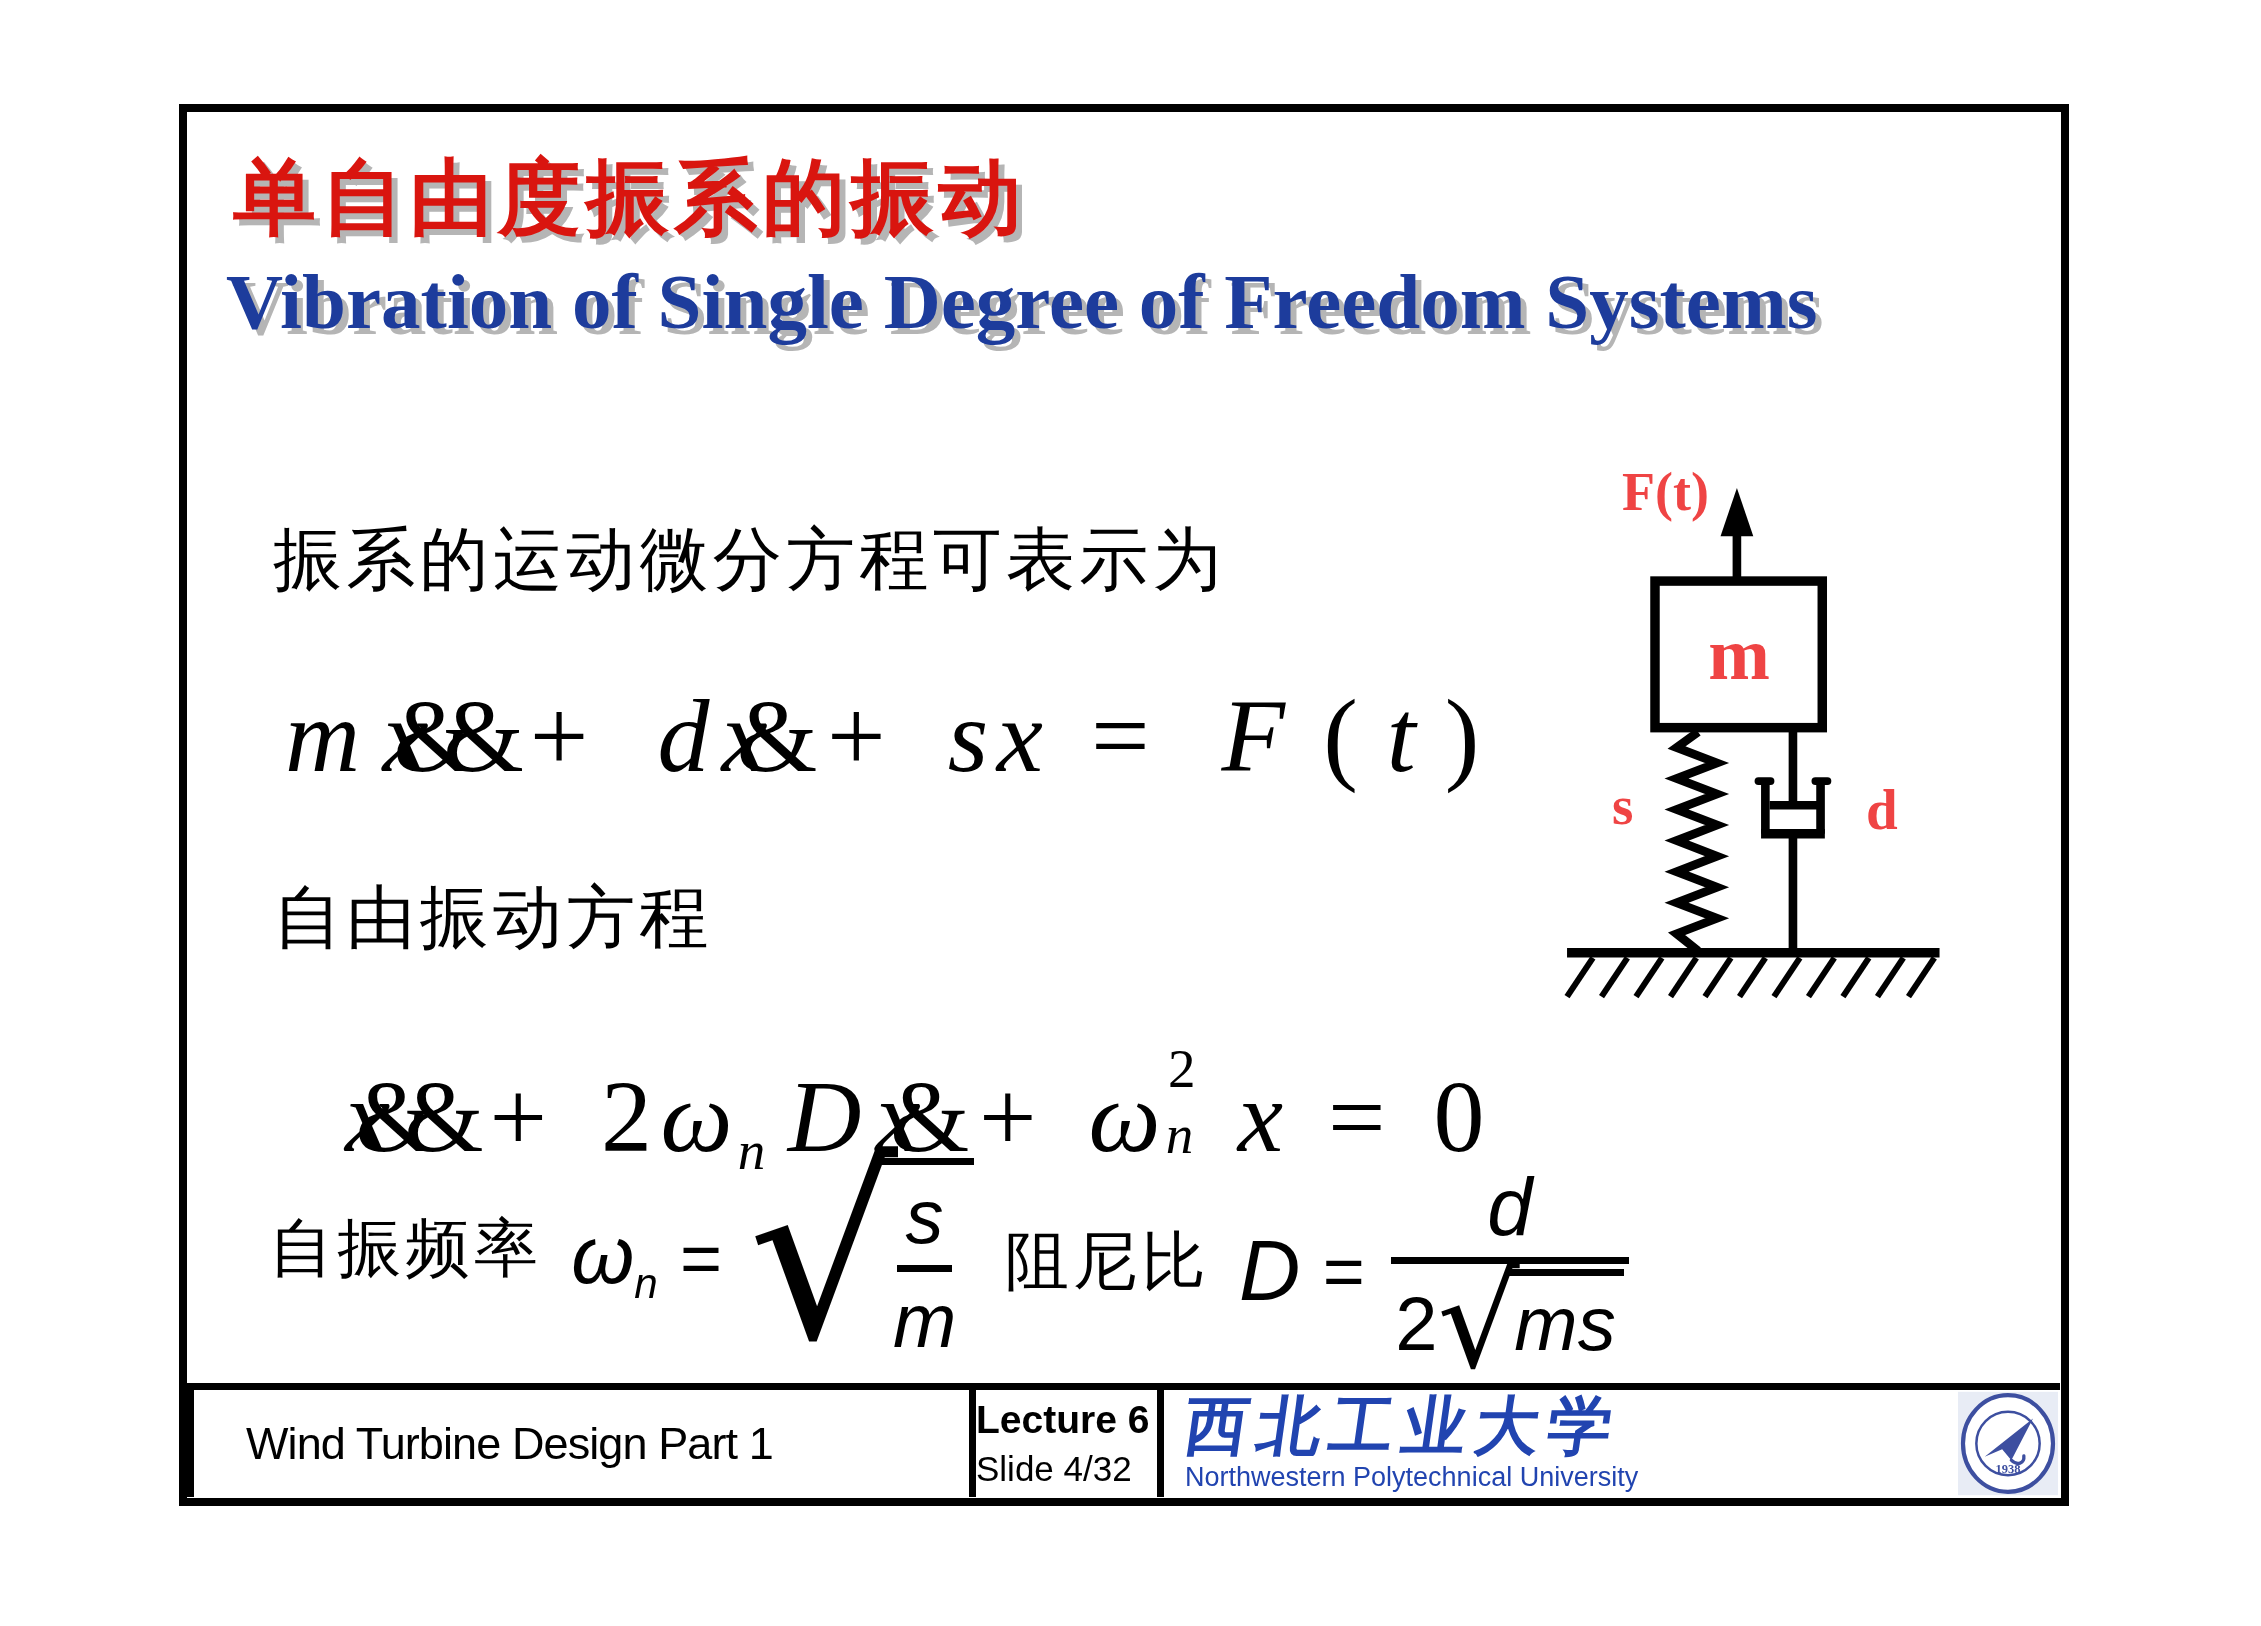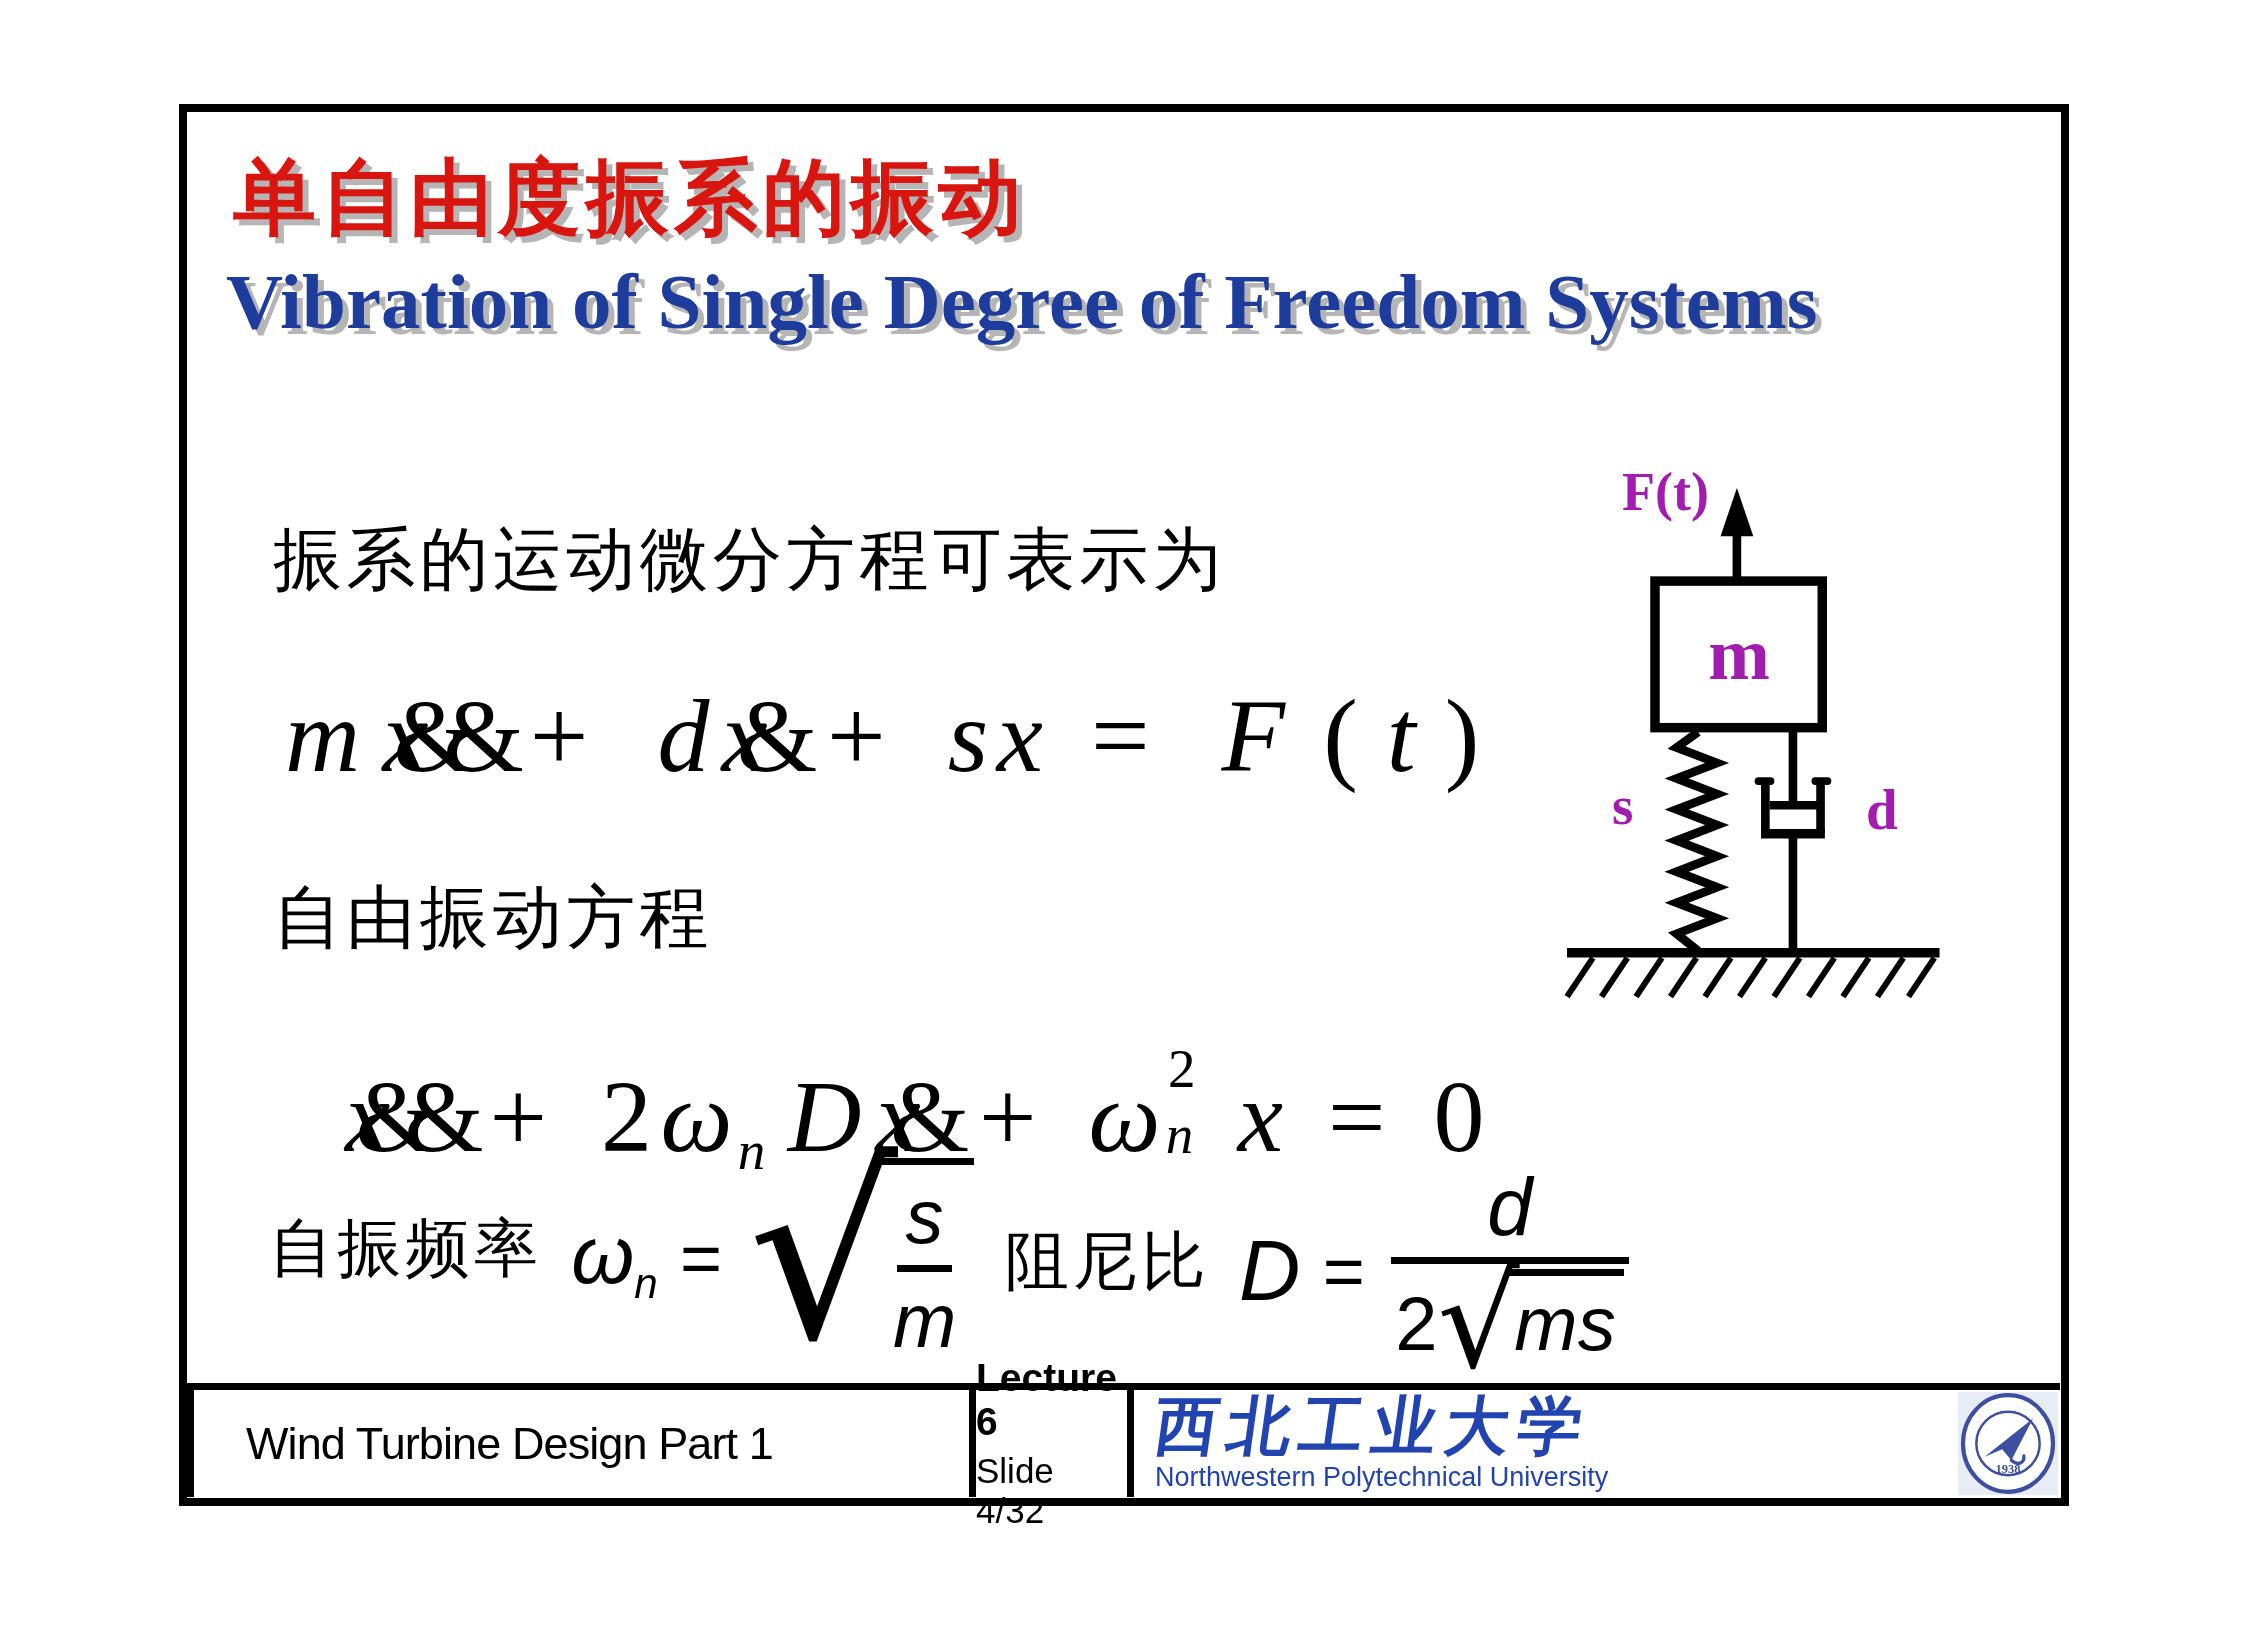--- a/index.html
+++ b/index.html
@@ -71,40 +71,40 @@
   .sqrt-small { display:inline-flex; align-items:flex-start; }
   .sqrt-small .rad { font-family:"DejaVu Sans",sans-serif; font-size:129px; line-height:107px;
                      letter-spacing:-3.5px; }
   .sqrt-small .sq-body2 { border-top:7px solid #000; margin-left:-7px; padding:10.4px 8.6px 0 5.2px;
                           font-size:76px; font-style:italic; line-height:1; }
 
   
   .diagram { position:absolute; left:1536px; top:453px; width:457px; height:570px; }
   .diagram svg { position:absolute; left:0; top:0; }
   .dg-label { position:absolute; font-family:"Liberation Serif","DejaVu Serif",serif; font-weight:bold;
-              color:#a21caf; line-height:1; }
+              color:#ef4444; line-height:1; }
   .dg-force { left:86px; top:12px;  font-size:54px; }
   .dg-mass  { left:115px; top:123px; width:176px; height:155px; display:flex;
               align-items:center; justify-content:center; font-size:74px; }
   .dg-spring{ left:76px;  top:325px; font-size:55px; }
   .dg-damper{ left:330px; top:328px; font-size:57px; }
 
   
   .footer { position:absolute; left:187px; top:1383px; width:1873px; height:114px;
             border-top:7.8px solid #000; display:flex; background:#fff; }
   .fcell { height:100%; }
   .cell-logo { width:344px; background:#dbe6f5; position:relative; overflow:visible; }
   .logo-in, .logo-ent { position:absolute; top:5.2px; font-size:90px; font-weight:bold;
                         color:#2553c2; letter-spacing:-1.7px; }
   .logo-in  { left:19px; }
   .logo-ent { left:186px; }
   .cell-course { width:782px; border-left:7.8px solid #000; display:flex; align-items:center;
                  padding-left:52px; font-size:45px; letter-spacing:-0.9px; color:#000; }
-  .cell-lecture { width:158px; border-left:7.8px solid #000; display:flex; flex-direction:column;
-                  align-items:flex-end; justify-content:center; }
+  .cell-lecture { width:188px; border-left:7.8px solid #000; display:flex; flex-direction:column;
+                  align-items:flex-start; justify-content:center; }
   .lecture-line { font-size:39px; font-weight:bold; }
   .slide-line   { font-size:35px; margin-top:7px; }
   .cell-univ { flex:1; border-left:7.8px solid #000; display:flex; align-items:center;
                padding-left:21px; }
   .univ-text { display:flex; flex-direction:column; }
   .univ-cn { font-size:64px; font-weight:900; color:#2144b0; transform:skewX(-8deg);
              letter-spacing:8.6px; font-family:"DejaVu Serif","Liberation Serif",serif; line-height:1; }
   .univ-en { font-size:27px; color:#2144b0; margin-top:3.5px; letter-spacing:0; }
   .badge { margin-left:auto; margin-right:1.7px; }
 </style>

